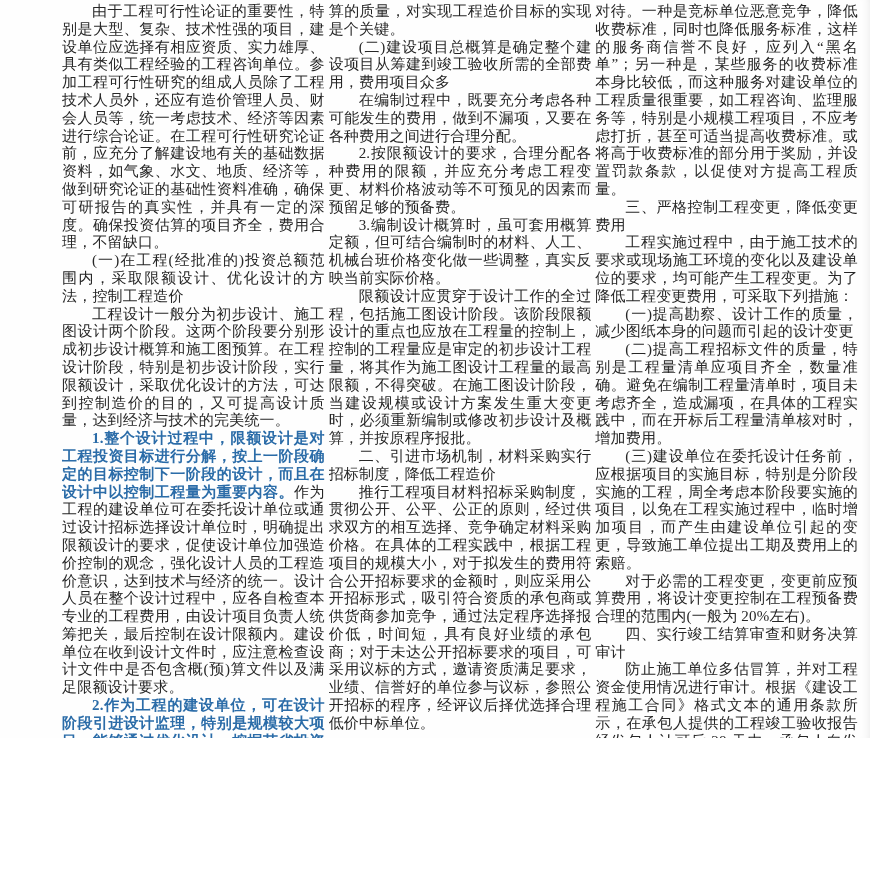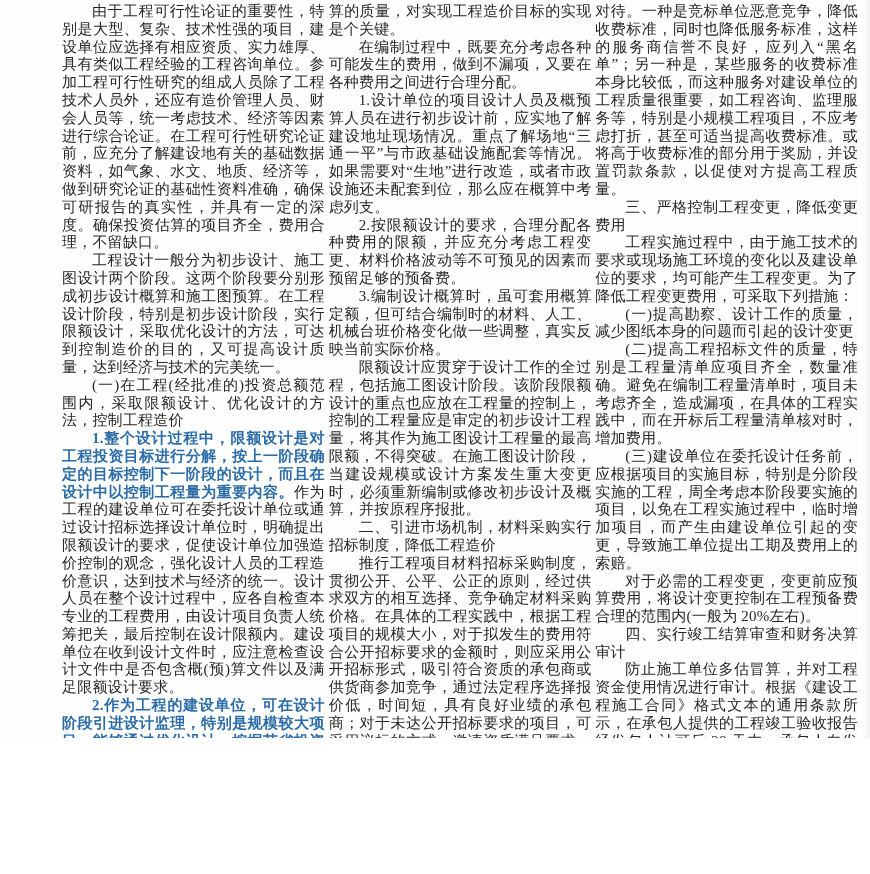--- a/index.html
+++ b/index.html
@@ -40,29 +40,29 @@
   }
   .para.indent { text-indent: 2em; }
   .seg.highlight { color: var(--highlight-color); font-weight: bold; }
 </style>
 </head>
 <body>
 
 <div class="page">
   <div class="column">
       <p class="para indent"><span class="seg normal">由于工程可行性论证的重要性，特别是大型、复杂、技术性强的项目，建设单位应选择有相应资质、实力雄厚、具有类似工程经验的工程咨询单位。参加工程可行性研究的组成人员除了工程技术人员外，还应有造价管理人员、财会人员等，统一考虑技术、经济等因素进行综合论证。在工程可行性研究论证前，应充分了解建设地有关的基础数据资料，如气象、水文、地质、经济等，做到研究论证的基础性资料准确，确保可研报告的真实性，并具有一定的深度。确保投资估算的项目齐全，费用合理，不留缺口。</span></p>
+      <p class="para indent"><span class="seg normal">(一)在工程(经批准的)投资总额范围内，采取限额设计、优化设计的方法，控制工程造价</span></p>
       <p class="para indent"><span class="seg normal">工程设计一般分为初步设计、施工图设计两个阶段。这两个阶段要分别形成初步设计概算和施工图预算。在工程设计阶段，特别是初步设计阶段，实行限额设计，采取优化设计的方法，可达到控制造价的目的，又可提高设计质量，达到经济与技术的完美统一。</span></p>
-      <p class="para indent"><span class="seg normal">(一)在工程(经批准的)投资总额范围内，采取限额设计、优化设计的方法，控制工程造价</span></p>
       <p class="para indent"><span class="seg highlight">1.整个设计过程中，限额设计是对工程投资目标进行分解，按上一阶段确定的目标控制下一阶段的设计，而且在设计中以控制工程量为重要内容。</span><span class="seg normal">作为工程的建设单位可在委托设计单位或通过设计招标选择设计单位时，明确提出限额设计的要求，促使设计单位加强造价控制的观念，强化设计人员的工程造价意识，达到技术与经济的统一。设计人员在整个设计过程中，应各自检查本专业的工程费用，由设计项目负责人统筹把关，最后控制在设计限额内。建设单位在收到设计文件时，应注意检查设计文件中是否包含概(预)算文件以及满足限额设计要求。</span></p>
       <p class="para indent"><span class="seg highlight">2.作为工程的建设单位，可在设计阶段引进设计监理，特别是规模较大项目，能够通过优化设计，挖掘节省投资的潜力。</span><span class="seg normal">对于较小规模的项目，也可通过监理单位在设计阶段介入，查看图纸，查找可优化的部位。这要求监理单位具有设计阶段监理的资质。参与设计监理的人员应是由具有类似工程设计经验的监理工程师和工程造价人员组成，协助建设单位配合设计单位进行设计优化，提出合理化建议，这样可在很大程度上节省投</span></p>
     </div>
   <div class="column">
       <p class="para"><span class="seg normal">算的质量，对实现工程造价目标的实现是个关键。</span></p>
+      <p class="para indent"><span class="seg normal">(二)建设项目总概算是确定整个建设项目从筹建到竣工验收所需的全部费用，费用项目众多</span></p>
       <p class="para indent"><span class="seg normal">在编制过程中，既要充分考虑各种可能发生的费用，做到不漏项，又要在各种费用之间进行合理分配。</span></p>
-      <p class="para indent"><span class="seg normal">1.设计单位的项目设计人员及概预算人员在进行初步设计前，应实地了解建设地址现场情况。重点了解场地“三通一平”与市政基础设施配套等情况。如果需要对“生地”进行改造，或者市政设施还未配套到位，那么应在概算中考虑列支。</span></p>
       <p class="para indent"><span class="seg normal">2.按限额设计的要求，合理分配各种费用的限额，并应充分考虑工程变更、材料价格波动等不可预见的因素而预留足够的预备费。</span></p>
       <p class="para indent"><span class="seg normal">3.编制设计概算时，虽可套用概算定额，但可结合编制时的材料、人工、机械台班价格变化做一些调整，真实反映当前实际价格。</span></p>
       <p class="para indent"><span class="seg normal">限额设计应贯穿于设计工作的全过程，包括施工图设计阶段。该阶段限额设计的重点也应放在工程量的控制上，控制的工程量应是审定的初步设计工程量，将其作为施工图设计工程量的最高限额，不得突破。在施工图设计阶段，当建设规模或设计方案发生重大变更时，必须重新编制或修改初步设计及概算，并按原程序报批。</span></p>
       <p class="para indent"><span class="seg normal">二、引进市场机制，材料采购实行招标制度，降低工程造价</span></p>
       <p class="para indent"><span class="seg normal">推行工程项目材料招标采购制度，贯彻公开、公平、公正的原则，经过供求双方的相互选择、竞争确定材料采购价格。在具体的工程实践中，根据工程项目的规模大小，对于拟发生的费用符合公开招标要求的金额时，则应采用公开招标形式，吸引符合资质的承包商或供货商参加竞争，通过法定程序选择报价低，时间短，具有良好业绩的承包商；对于未达公开招标要求的项目，可采用议标的方式，邀请资质满足要求，业绩、信誉好的单位参与议标，参照公开招标的程序，经评议后择优选择合理低价中标单位。</span></p>
     </div>
   <div class="column">
       <p class="para"><span class="seg normal">对待。一种是竞标单位恶意竞争，降低收费标准，同时也降低服务标准，这样的服务商信誉不良好，应列入“黑名单”；另一种是，某些服务的收费标准本身比较低，而这种服务对建设单位的工程质量很重要，如工程咨询、监理服务等，特别是小规模工程项目，不应考虑打折，甚至可适当提高收费标准。或将高于收费标准的部分用于奖励，并设置罚款条款，以促使对方提高工程质量。</span></p>
       <p class="para indent"><span class="seg normal">三、严格控制工程变更，降低变更费用</span></p>
       <p class="para indent"><span class="seg normal">工程实施过程中，由于施工技术的要求或现场施工环境的变化以及建设单位的要求，均可能产生工程变更。为了降低工程变更费用，可采取下列措施：</span></p>

